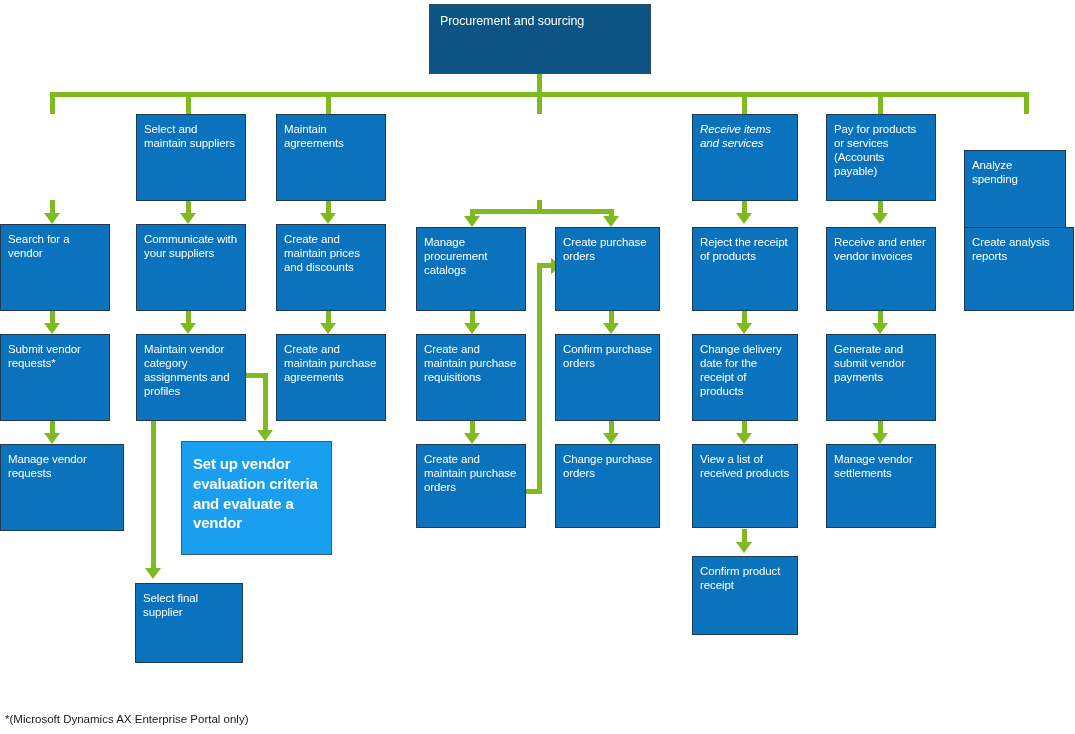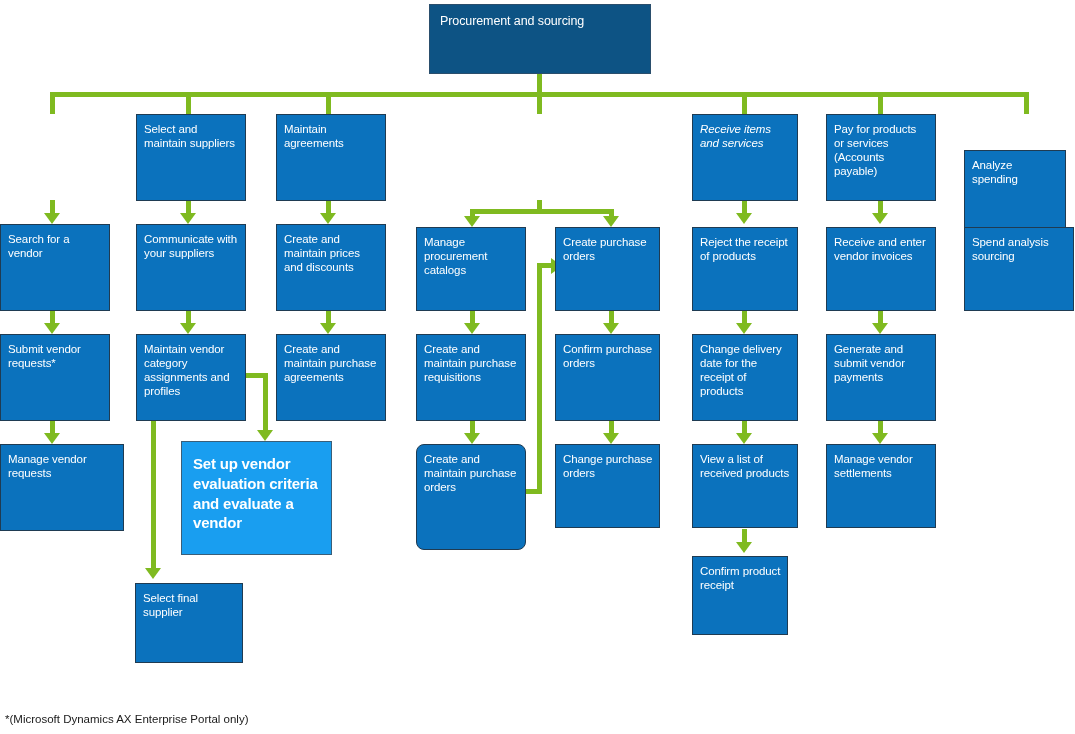--- a/index.html
+++ b/index.html
@@ -163,35 +163,35 @@
   <div class="node" style="left:136px;top:334px;width:110px;height:87px;">Maintain vendor category assignments and profiles</div>
   <div class="node" style="left:135px;top:583px;width:108px;height:80px;">Select final supplier</div>
 
   <div class="node" style="left:276px;top:114px;width:110px;height:87px;">Maintain agreements</div>
   <div class="node" style="left:276px;top:224px;width:110px;height:87px;">Create and maintain prices and discounts</div>
   <div class="node" style="left:276px;top:334px;width:110px;height:87px;">Create and maintain purchase agreements</div>
   <div class="node highlight" style="left:181px;top:441px;width:151px;height:114px;">Set up vendor evaluation criteria and evaluate a vendor</div>
 
   <div class="node" style="left:416px;top:227px;width:110px;height:84px;">Manage procurement catalogs</div>
   <div class="node" style="left:416px;top:334px;width:110px;height:87px;">Create and maintain purchase requisitions</div>
-  <div class="node" style="left:416px;top:444px;width:110px;height:106px;border-radius:8px;">Create and maintain purchase orders</div>
+  <div class="node" style="left:416px;top:444px;width:110px;height:84px;">Create and maintain purchase orders</div>
 
   <div class="node" style="left:555px;top:227px;width:105px;height:84px;">Create purchase orders</div>
   <div class="node" style="left:555px;top:334px;width:105px;height:87px;">Confirm  purchase orders</div>
   <div class="node" style="left:555px;top:444px;width:105px;height:84px;">Change purchase orders</div>
 
   <div class="node" style="left:692px;top:114px;width:106px;height:87px;font-style:italic;">Receive items and services</div>
   <div class="node" style="left:692px;top:227px;width:106px;height:84px;">Reject the receipt of products</div>
   <div class="node" style="left:692px;top:334px;width:106px;height:87px;">Change delivery date for the receipt of products</div>
   <div class="node" style="left:692px;top:444px;width:106px;height:84px;">View a list of received products</div>
-  <div class="node" style="left:692px;top:556px;width:96px;height:79px;">Confirm  product receipt</div>
+  <div class="node" style="left:692px;top:556px;width:106px;height:79px;">Confirm  product receipt</div>
 
   <div class="node" style="left:826px;top:114px;width:110px;height:87px;">Pay for products or services (Accounts payable)</div>
   <div class="node" style="left:826px;top:227px;width:110px;height:84px;">Receive and enter vendor invoices</div>
   <div class="node" style="left:826px;top:334px;width:110px;height:87px;">Generate and submit vendor payments</div>
   <div class="node" style="left:826px;top:444px;width:110px;height:84px;">Manage vendor settlements</div>
 
   <div class="node" style="left:964px;top:102px;width:102px;height:87px;margin-top:48px;">Analyze spending</div>
-  <div class="node" style="left:964px;top:227px;width:110px;height:84px;">Spend analysis sourcing</div>
+  <div class="node" style="left:964px;top:227px;width:110px;height:84px;">Create analysis reports</div>
 
   <div class="footnote" style="left:5px;top:713px;">*(Microsoft Dynamics AX Enterprise Portal only)</div>
 
 </div>
 
 </body></html>

